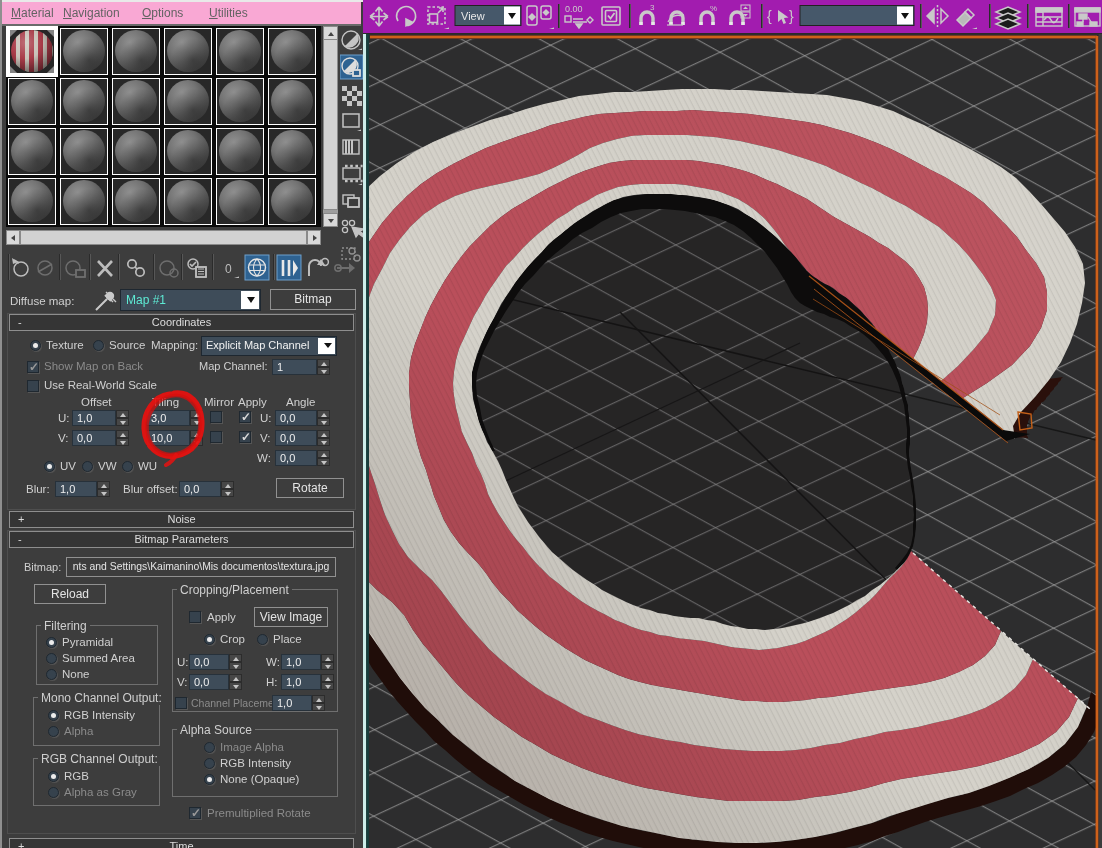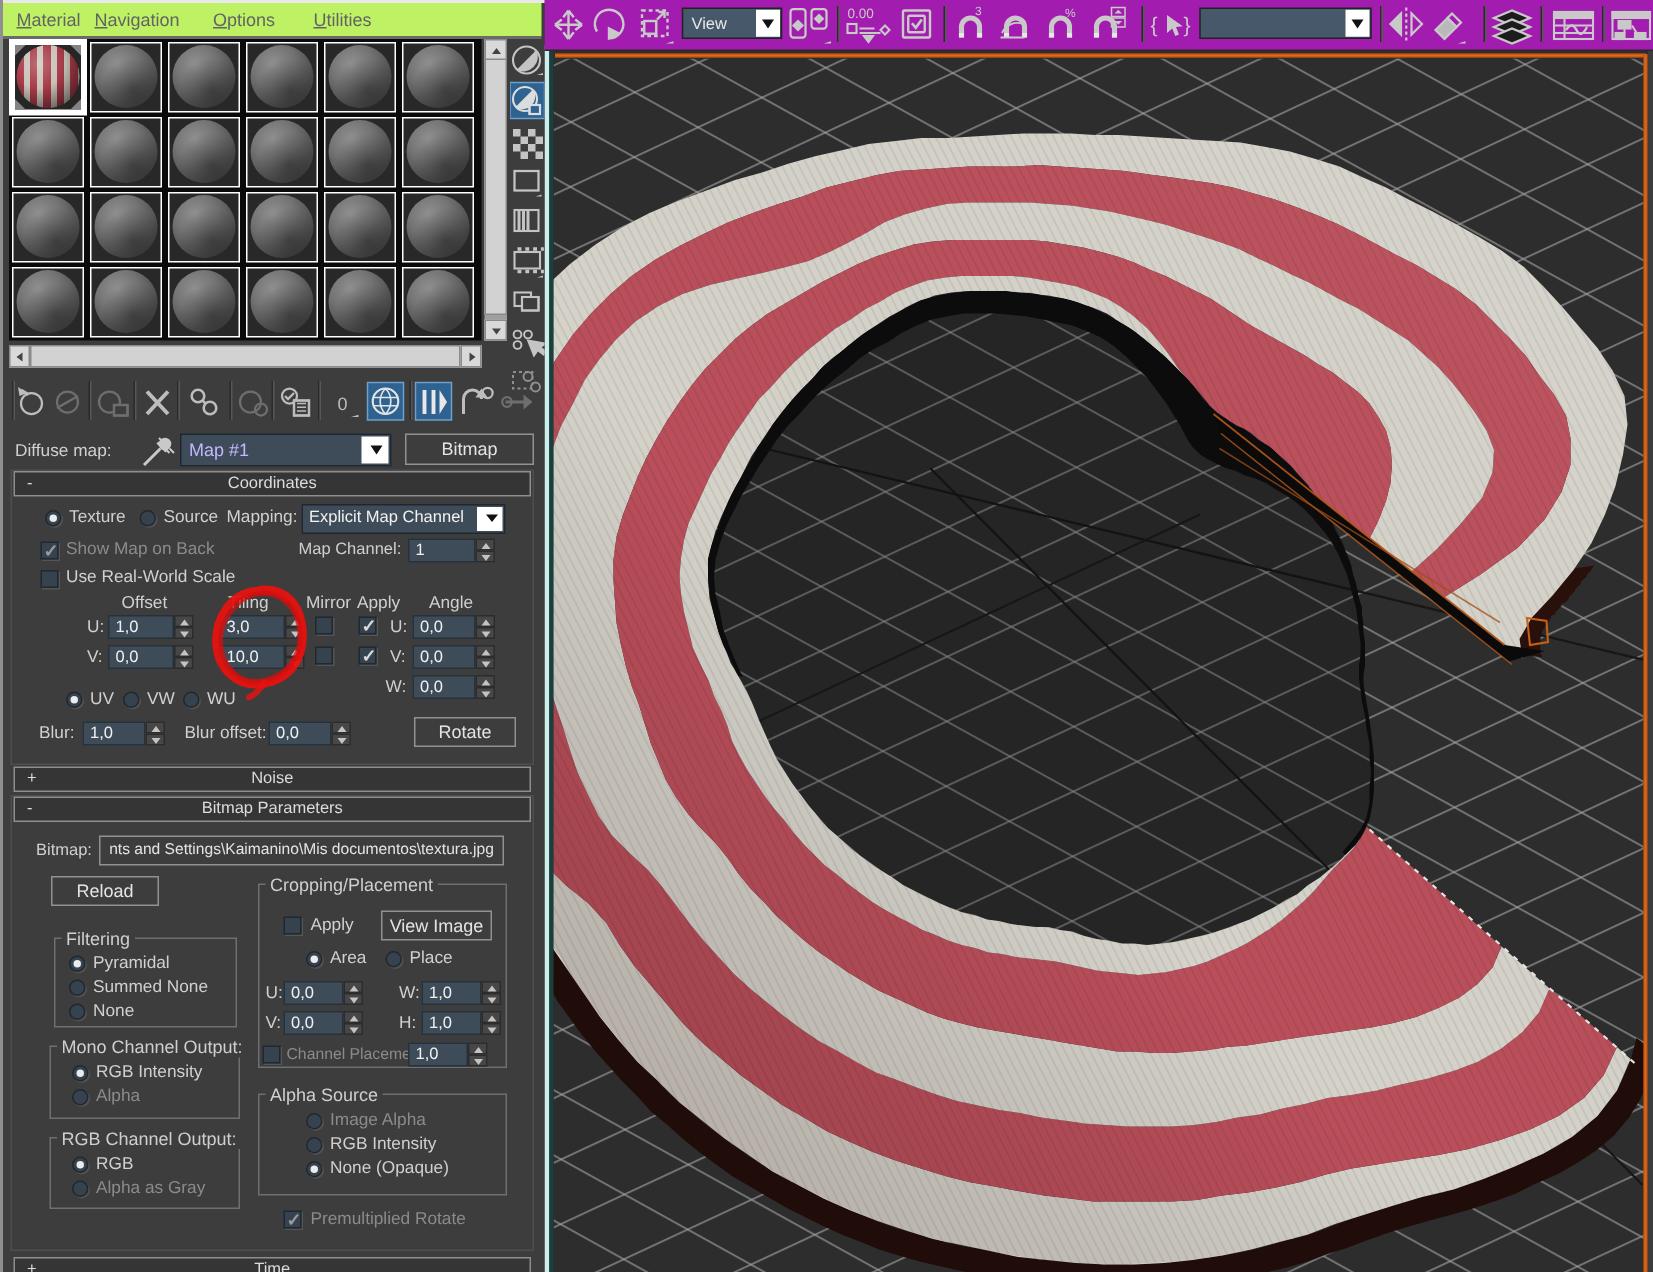--- a/index.html
+++ b/index.html
@@ -199,21 +199,21 @@
  <rect x="1079" y="14" width="8" height="5" fill="#c9c9c9"></rect>
  <rect x="1077" y="22" width="6" height="4" fill="#c9c9c9"></rect>
  <rect x="1090" y="22" width="7" height="4" fill="#c9c9c9"></rect>
  <path d="M1083,19 v3 m5,-5 l5,8"></path>
 </g>
 </svg>
 </div>
 <div class="ab" style="left:0;top:0;width:363px;height:848px;background:#3d3d3d">
 <div class="ab" style="left:0;top:0;width:363px;height:2px;background:#e9e9e9"></div>
 <div class="ab" style="left:0;top:0;width:2px;height:848px;background:#8f8f8f"></div>
-<div class="ab" style="left:2px;top:2px;width:359px;height:22px;background:#bef264">
+<div class="ab" style="left:2px;top:2px;width:359px;height:22px;background:#f9a8d4">
 <div class="ab" style="left:9px;top:4px;color:#636363;font-size:12px"><span style="text-decoration:underline">M</span>aterial</div>
 <div class="ab" style="left:61px;top:4px;color:#636363;font-size:12px"><span style="text-decoration:underline">N</span>avigation</div>
 <div class="ab" style="left:140px;top:4px;color:#636363;font-size:12px"><span style="text-decoration:underline">O</span>ptions</div>
 <div class="ab" style="left:207px;top:4px;color:#636363;font-size:12px"><span style="text-decoration:underline">U</span>tilities</div>
 </div>
 <div class="ab" style="left:2px;top:24px;width:359px;height:2px;background:#6a6a6a"></div>
 <div class="ab" style="left:6px;top:26px;width:315px;height:201px;background:#0a0a0a">
 <div class="ab" style="left:0px;top:0px;width:52px;height:51px;background:#fff">
 <div class="ab" style="left:4px;top:4px;width:44px;height:43px;background:#262626;overflow:hidden">
 <div class="ab" style="left:1px;top:0px;width:42px;height:42px;border-radius:50%;
@@ -556,21 +556,21 @@
 </svg>
 <div class="lbl" style="left:10px;top:295px;font-size:11.5px">Diffuse map:</div>
 <svg class="ab" style="left:92px;top:288px" width="26" height="26">
       <g stroke="#c9c9c9" stroke-width="2" fill="none">
 <path d="M4,22 L15,11 M13,7 l6,6"></path>
         <path d="M14,4 l3,3 m4,4 l3,3 m-10,-7 l7,7" stroke-width="1.4"></path>
 <circle cx="18" cy="8" r="3.2" fill="#c9c9c9"></circle>
       </g>
     </svg>
 <div class="ab" style="left:120px;top:289px;width:141px;height:22px;background:#3e4c59;border:1px solid #1e2730">
-<div class="ab" style="left:5px;top:3px;color:#c4b5fd;font-size:12px">Map #1</div>
+<div class="ab" style="left:5px;top:3px;color:#5eead4;font-size:12px">Map #1</div>
 <div class="ab" style="right:1px;top:1px;width:18px;height:18px;background:#fff"></div>
 <div class="ab" style="right:5px;top:7px;border-left:4.5px solid transparent;border-right:4.5px solid transparent;border-top:6px solid #111"></div>
 </div>
 <div class="btn" style="left:270px;top:289px;width:86px;height:21px;line-height:19px;font-size:12px">Bitmap</div>
 <div class="ab" style="left:7px;top:313px;width:349px;height:197px;border:1px solid #4e4e4e"></div>
 <div class="roll" style="left:9px;top:314px;width:345px"><i>-</i>Coordinates</div>
 <div class="rd on" style="left:30px;top:340px"></div>
 <div class="lbl" style="left:46px;top:339px;font-size:11.5px">Texture</div>
 <div class="rd " style="left:93px;top:340px"></div>
 <div class="lbl" style="left:109px;top:339px;font-size:11.5px">Source</div>
@@ -672,21 +672,21 @@
 <div class="lbl" style="left:24px;top:561px;font-size:11px">Bitmap:</div>
 <div class="btn" style="left:66px;top:557px;width:270px;height:20px;line-height:18px;
 font-size:10.4px;overflow:hidden;white-space:nowrap">nts and Settings\Kaimanino\Mis documentos\textura.jpg</div>
 <div class="btn" style="left:34px;top:584px;width:72px;height:20px;line-height:18px;font-size:12px">Reload</div>
 <div class="grp" style="left:172px;top:589px;width:166px;height:123px"></div>
 <div class="grptitle" style="left:177px;top:583px;font-size:12px">Cropping/Placement</div>
 <div class="cb" style="left:189px;top:611px"></div>
 <div class="lbl" style="left:207px;top:611px;font-size:11.5px">Apply</div>
 <div class="btn" style="left:254px;top:607px;width:74px;height:20px;line-height:18px;font-size:12px">View Image</div>
 <div class="rd on" style="left:204px;top:634px"></div>
-<div class="lbl" style="left:220px;top:633px;font-size:11.5px">Area</div>
+<div class="lbl" style="left:220px;top:633px;font-size:11.5px">Crop</div>
 <div class="rd " style="left:257px;top:634px"></div>
 <div class="lbl" style="left:273px;top:633px;font-size:11.5px">Place</div>
 <div class="lbl" style="left:177px;top:656px;font-size:11.5px">U:</div>
 <div class="fld" style="left:189px;top:654px;width:40px">0,0</div>
     <div class="spin" style="left:229px;top:654px">
       <b></b>
       <i></i>
     </div>
 <div class="lbl" style="left:266px;top:656px;font-size:11.5px">W:</div>
 <div class="fld" style="left:281px;top:654px;width:40px">1,0</div>
@@ -711,21 +711,21 @@
 <div class="fld" style="left:272px;top:695px;width:40px">1,0</div>
     <div class="spin" style="left:312px;top:695px">
       <b></b>
       <i></i>
     </div>
 <div class="grp" style="left:36px;top:625px;width:122px;height:60px"></div>
 <div class="grptitle" style="left:41px;top:619px;font-size:12px">Filtering</div>
 <div class="rd on" style="left:46px;top:637px"></div>
 <div class="lbl" style="left:62px;top:636px;font-size:11.5px">Pyramidal</div>
 <div class="rd " style="left:46px;top:653px"></div>
-<div class="lbl" style="left:62px;top:652px;font-size:11.5px">Summed None</div>
+<div class="lbl" style="left:62px;top:652px;font-size:11.5px">Summed Area</div>
 <div class="rd " style="left:46px;top:669px"></div>
 <div class="lbl" style="left:62px;top:668px;font-size:11.5px">None</div>
 <div class="grp" style="left:33px;top:697px;width:127px;height:49px"></div>
 <div class="grptitle" style="left:38px;top:691px;font-size:12px">Mono Channel Output:</div>
 <div class="rd on" style="left:48px;top:710px"></div>
 <div class="lbl" style="left:64px;top:709px;font-size:11.5px">RGB Intensity</div>
 <div class="rd " style="left:48px;top:726px"></div>
 <div class="lbl dis" style="left:64px;top:725px;font-size:11.5px">Alpha</div>
 <div class="grp" style="left:33px;top:758px;width:127px;height:48px"></div>
 <div class="grptitle" style="left:38px;top:752px;font-size:12px">RGB Channel Output:</div>

